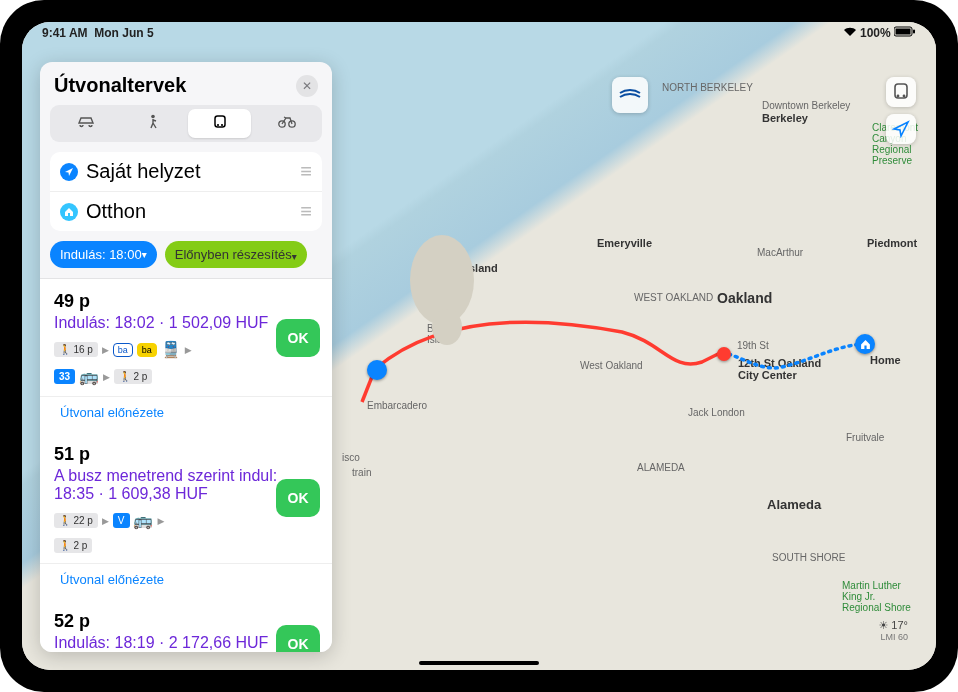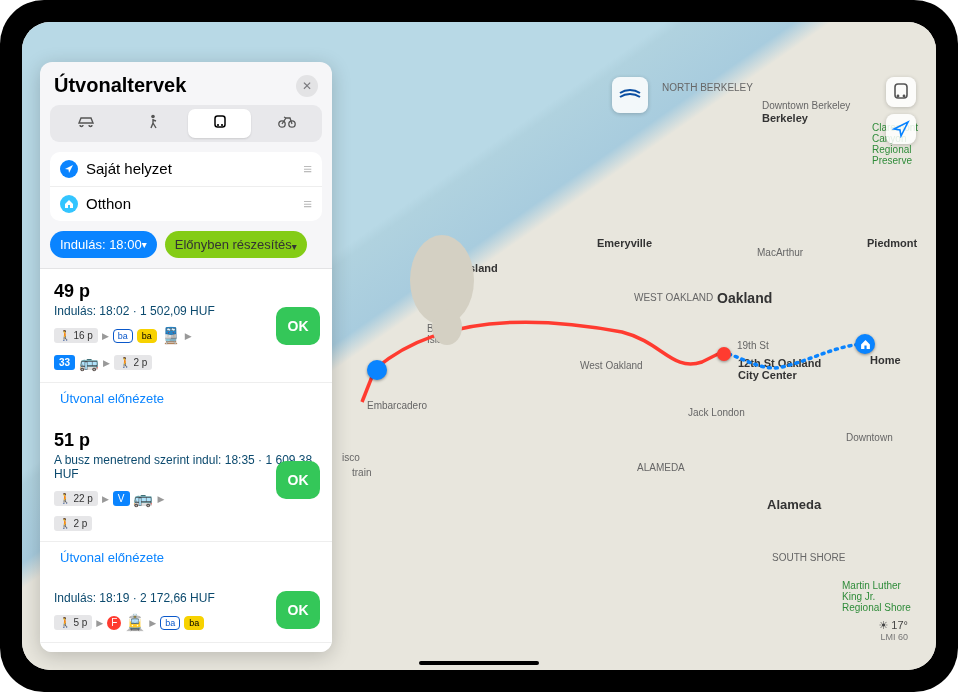--- a/index.html
+++ b/index.html
@@ -38,69 +38,83 @@
   }
   .sb-header { padding: 12px 14px 8px; display:flex; justify-content:space-between; align-items:center;}
   .sb-title { font-size: 20px; font-weight: 700; }
   .close-btn { width:22px;height:22px;border-radius:50%;background:#e3e3e5;display:flex;align-items:center;justify-content:center;color:#7a7a7e;font-size:12px;}
   .mode-seg {
     display:flex; gap:4px; padding:4px; margin:0 10px 10px; background:#e8e8eb; border-radius:9px;
   }
   .mode-seg .seg { flex:1; text-align:center; padding:5px 0; border-radius:7px; font-size:14px; color:#555;}
   .mode-seg .seg.active { background:#fff; box-shadow:0 1px 2px rgba(0,0,0,.12); color:#000;}
   .route-points { margin:0 10px 10px; background:#fff; border-radius:10px; overflow:hidden;}
-  .rp-row { display:flex; padding:8px 10px; font-size:15px; border-bottom:1px solid #eee;}
+  .rp-row { display:flex; align-items:center; padding:8px 10px; font-size:20px; border-bottom:1px solid #eee;}
   .rp-row:last-child{border-bottom:none;}
   .rp-icon{width:18px;height:18px;border-radius:50%;margin-right:8px;}
   .rp-handle{margin-left:auto;color:#bbb;}
   .chips{display:flex;gap:8px;margin:0 10px 10px;}
   .chip{font-size:13px;padding:6px 10px;border-radius:16px;background:#fff;display:flex;align-items:center;gap:0;}
   .chip.blue{background:#0a84ff;color:#fff;}
   .chip.outline{background:#84cc16;color:#333;border:none;align-items:flex-end;}
   .chev{font-size:10px;}
   .results{flex:1;overflow-y:auto;background:#fff;border-top:1px solid #e3e3e5;}
   .card{padding:12px 14px 10px;border-bottom:1px solid #eee;position:relative;}
   .card .dur{font-size:18px;font-weight:700;}
-  .card .sub{font-size:12px;color:#0c4a6e;margin-top:2px;}
+  .card .sub{font-size:16px;color:#6d28d9;margin-top:2px;}
   .seg-row{display:flex;align-items:center;gap:4px;margin-top:8px;flex-wrap:wrap;}
   .badge{font-size:10px;padding:2px 5px;border-radius:3px;background:#e6e6e8;color:#333;display:inline-flex;align-items:center;gap:2px;}
   .badge.line33{background:#0a84ff;color:#fff;font-weight:600;}
   .arrow{font-size:9px;color:#999;}
   .ok-btn{
     position:absolute;right:12px;top:50%;transform:translateY(-50%);
     background:#34c759;color:#fff;font-weight:600;font-size:14px;
     width:44px;height:38px;border-radius:10px;display:flex;align-items:center;justify-content:center;
   }
   .preview-link{display:block;padding:8px 20px 12px;font-size:13px;color:#0a84ff;}
   .home-indicator{position:absolute;bottom:5px;left:50%;transform:translateX(-50%);width:120px;height:4px;background:#000;border-radius:3px;z-index:30;}
   .tr-badge{background:#fff;border-radius:4px;font-size:9px;padding:1px 4px;border:1px solid #ccc;}
   .weather{position:absolute;right:28px;bottom:28px;font-size:11px;color:#444;text-align:right;}
 </style>
 </head>
 <body>
 
 <div class="device">
   <div class="screen">
 
+    <div class="status-bar">
+      <span><span>9:41 AM</span>&nbsp;&nbsp;<span>Mon Jun 5</span></span>
+      <span>
+        <svg width="14" height="10" viewBox="0 0 14 10">
+            <path d="M7 9 L1 3 C4 0 10 0 13 3 Z" fill="#000"></path>
+          </svg>
+        <span>100%</span>
+        <svg width="22" height="11" viewBox="0 0 22 11">
+            <rect x="0" y="1" width="18" height="9" rx="2" fill="none" stroke="#000"></rect>
+            <rect x="1.5" y="2.5" width="15" height="6" fill="#000"></rect>
+            <rect x="19" y="3.5" width="2" height="4" rx="1" fill="#000"></rect>
+          </svg>
+      </span>
+    </div>
 
     <div class="map-bg">
       <span class="map-label" style="top:60px;left:640px">NORTH BERKELEY</span>
       <span class="map-label strong" style="top:90px;left:740px">Berkeley</span>
       <span class="map-label" style="top:78px;left:740px">Downtown Berkeley</span>
       <span class="map-label park" style="top:100px;left:850px;max-width:60px;white-space:normal;">Claremont Canyon Regional Preserve</span>
       <span class="map-label strong" style="top:215px;left:575px">Emeryville</span>
       <span class="map-label strong" style="top:215px;left:845px">Piedmont</span>
       <span class="map-label" style="top:225px;left:735px">MacArthur</span>
       <span class="map-label strong" style="top:268px;left:695px;font-size:14px;">Oakland</span>
       <span class="map-label" style="top:270px;left:612px">WEST OAKLAND</span>
       <span class="map-label" style="top:338px;left:558px">West Oakland</span>
       <span class="map-label" style="top:318px;left:715px">19th St</span>
       <span class="map-label strong" style="top:335px;left:716px;max-width:90px;white-space:normal;">12th St Oakland City Center</span>
       <span class="map-label" style="top:385px;left:666px">Jack London</span>
-      <span class="map-label" style="top:410px;left:824px">Downtown</span>
+      <span class="map-label" style="top:410px;left:824px">Fruitvale</span>
       <span class="map-label strong" style="top:475px;left:745px;font-size:13px;">Alameda</span>
       <span class="map-label" style="top:440px;left:615px">ALAMEDA</span>
       <span class="map-label" style="top:530px;left:750px">SOUTH SHORE</span>
       <span class="map-label strong" style="top:240px;left:395px">Treasure Island</span>
       <span class="map-label" style="top:290px;left:405px;max-width:50px;white-space:normal;">Yerba Buena Island</span>
       <span class="map-label" style="top:378px;left:345px">Embarcadero</span>
       <span class="map-label" style="top:430px;left:320px">isco</span>
       <span class="map-label" style="top:445px;left:330px">train</span>
       <span class="map-label strong" style="top:332px;left:848px">Home</span>
       <span class="map-label park" style="top:558px;left:820px;max-width:70px;white-space:normal;">Martin Luther King Jr. Regional Shore</span>
@@ -237,20 +251,21 @@
             <span class="arrow">▶</span>
           </div>
           <div class="seg-row">
             <span class="badge">🚶 <span>2 p</span></span>
           </div>
           <div class="ok-btn">OK</div>
         </div>
         <a class="preview-link">Útvonal előnézete</a>
 
         <div class="card">
+          <div class="dur">52 p</div>
           <div class="sub">Indulás: 18:19 · 2 172,66 HUF</div>
           <div class="seg-row">
             <span class="badge">🚶 <span>5 p</span></span>
             <span class="arrow">▶</span>
             <span class="badge" style="background:#ff3b30;color:#fff;border-radius:50%;width:14px;height:14px;justify-content:center;padding:0;">F</span>
             <span>🚊</span>
             <span class="arrow">▶</span>
             <span class="tr-badge" style="color:#0a58ca;border-color:#0a58ca;">ba</span>
             <span class="tr-badge" style="background:#f7d200;border-color:#f7d200;">ba</span>
           </div>

